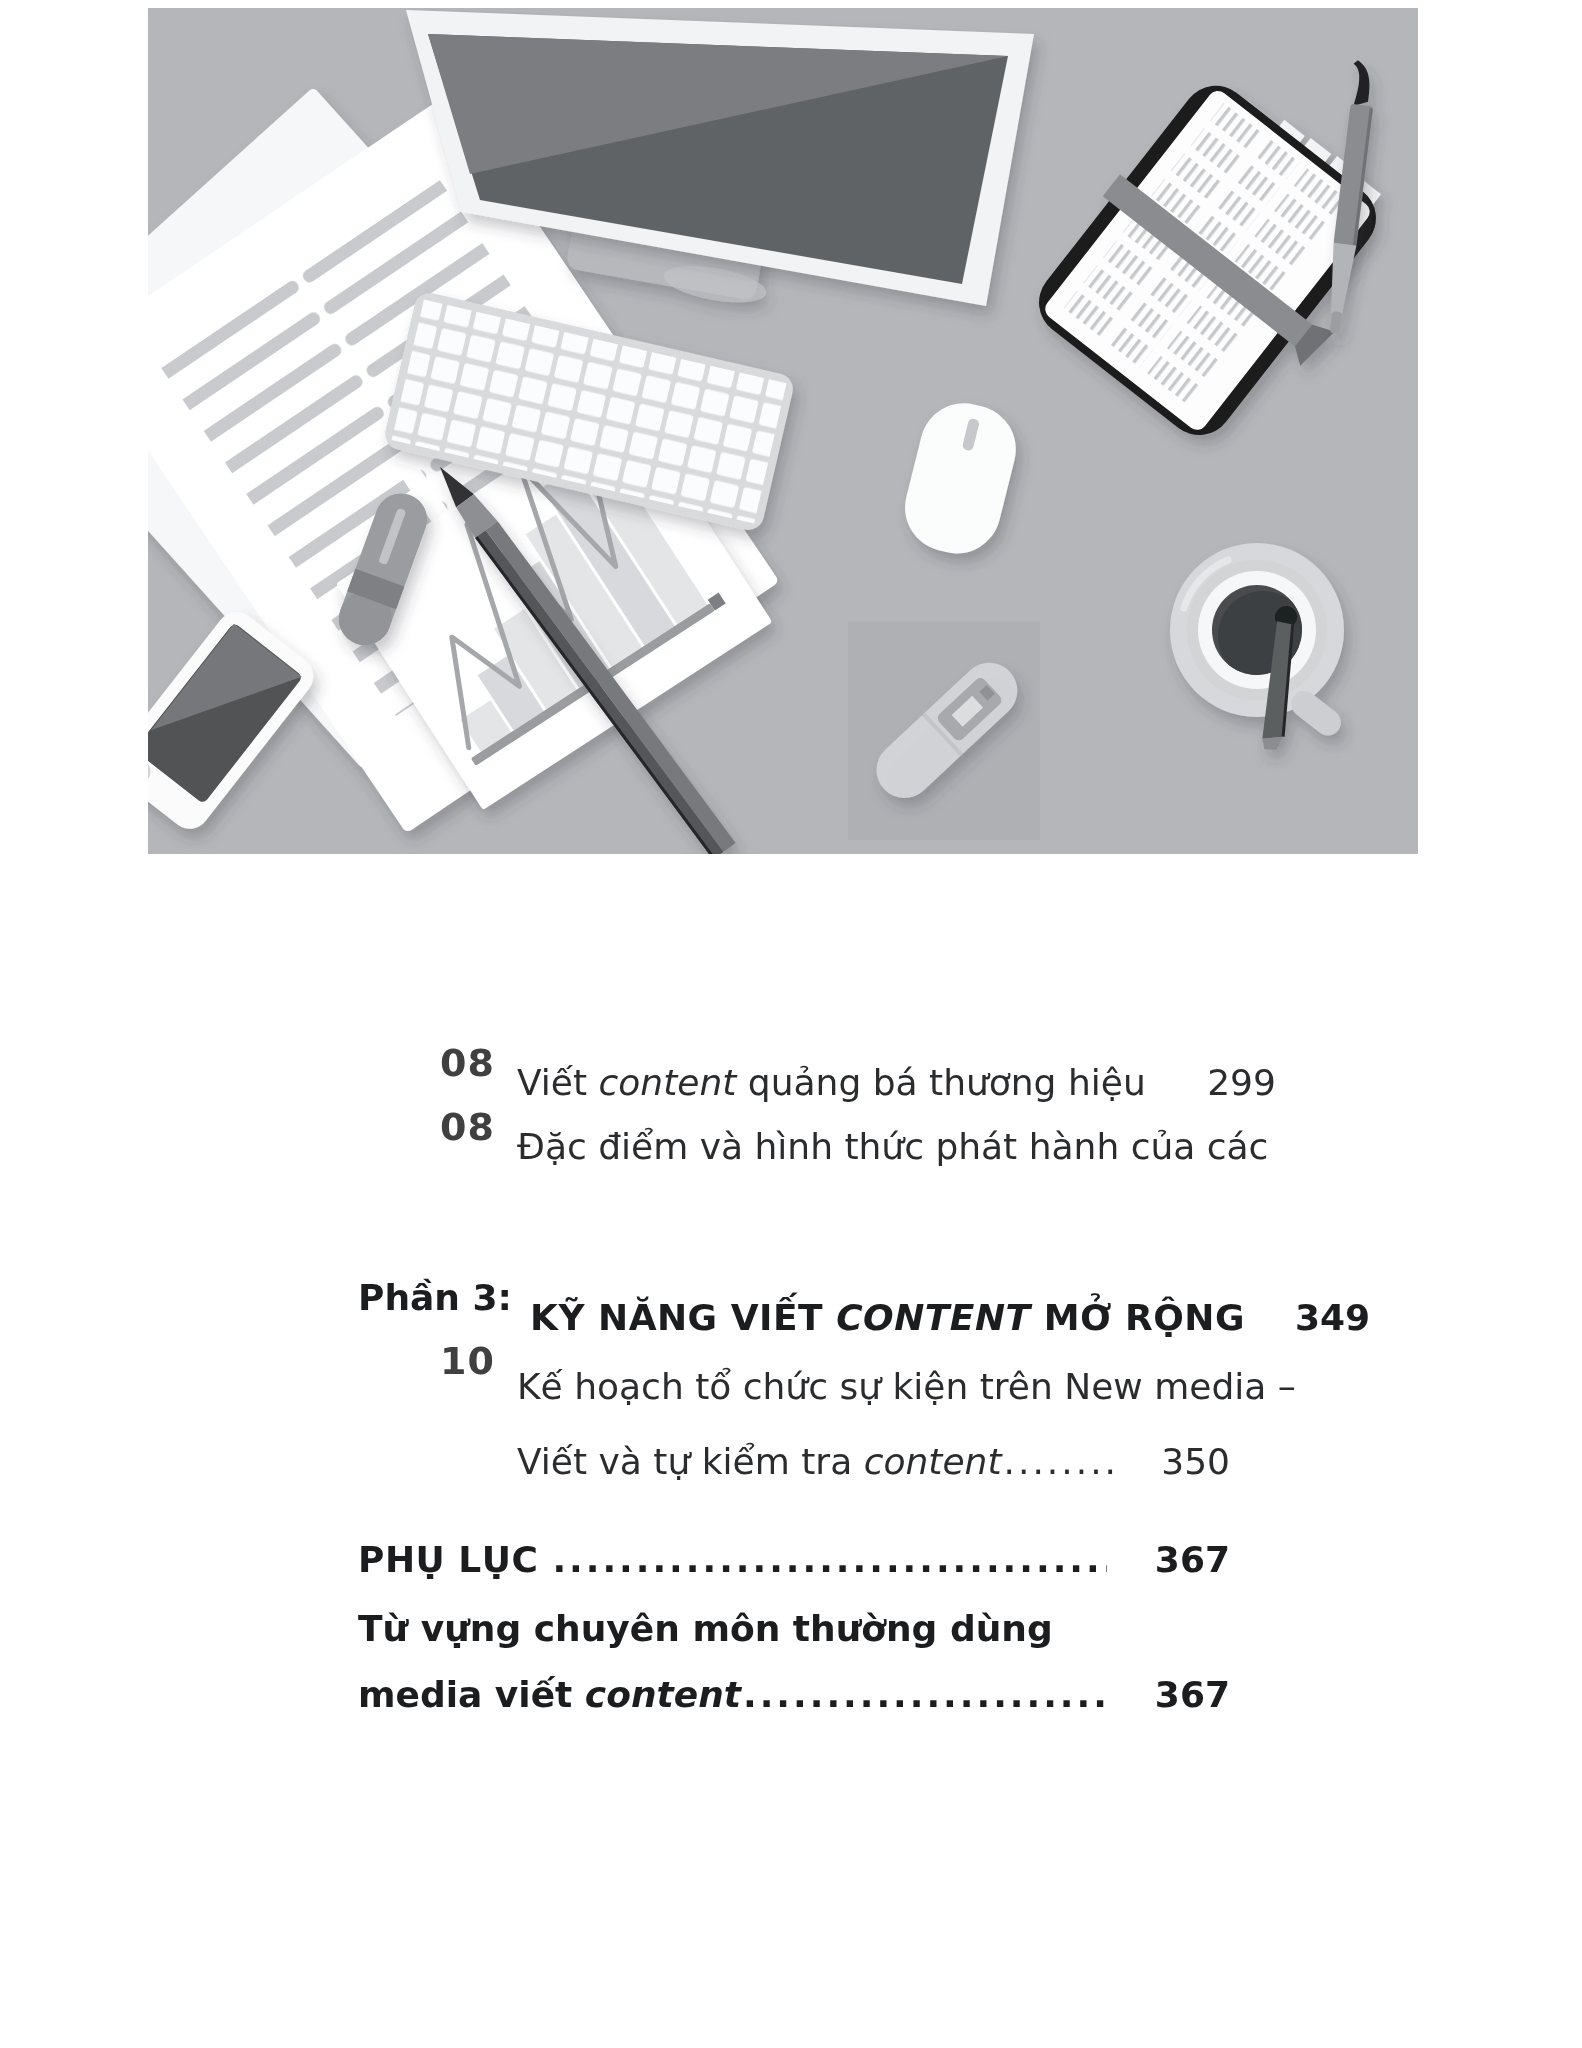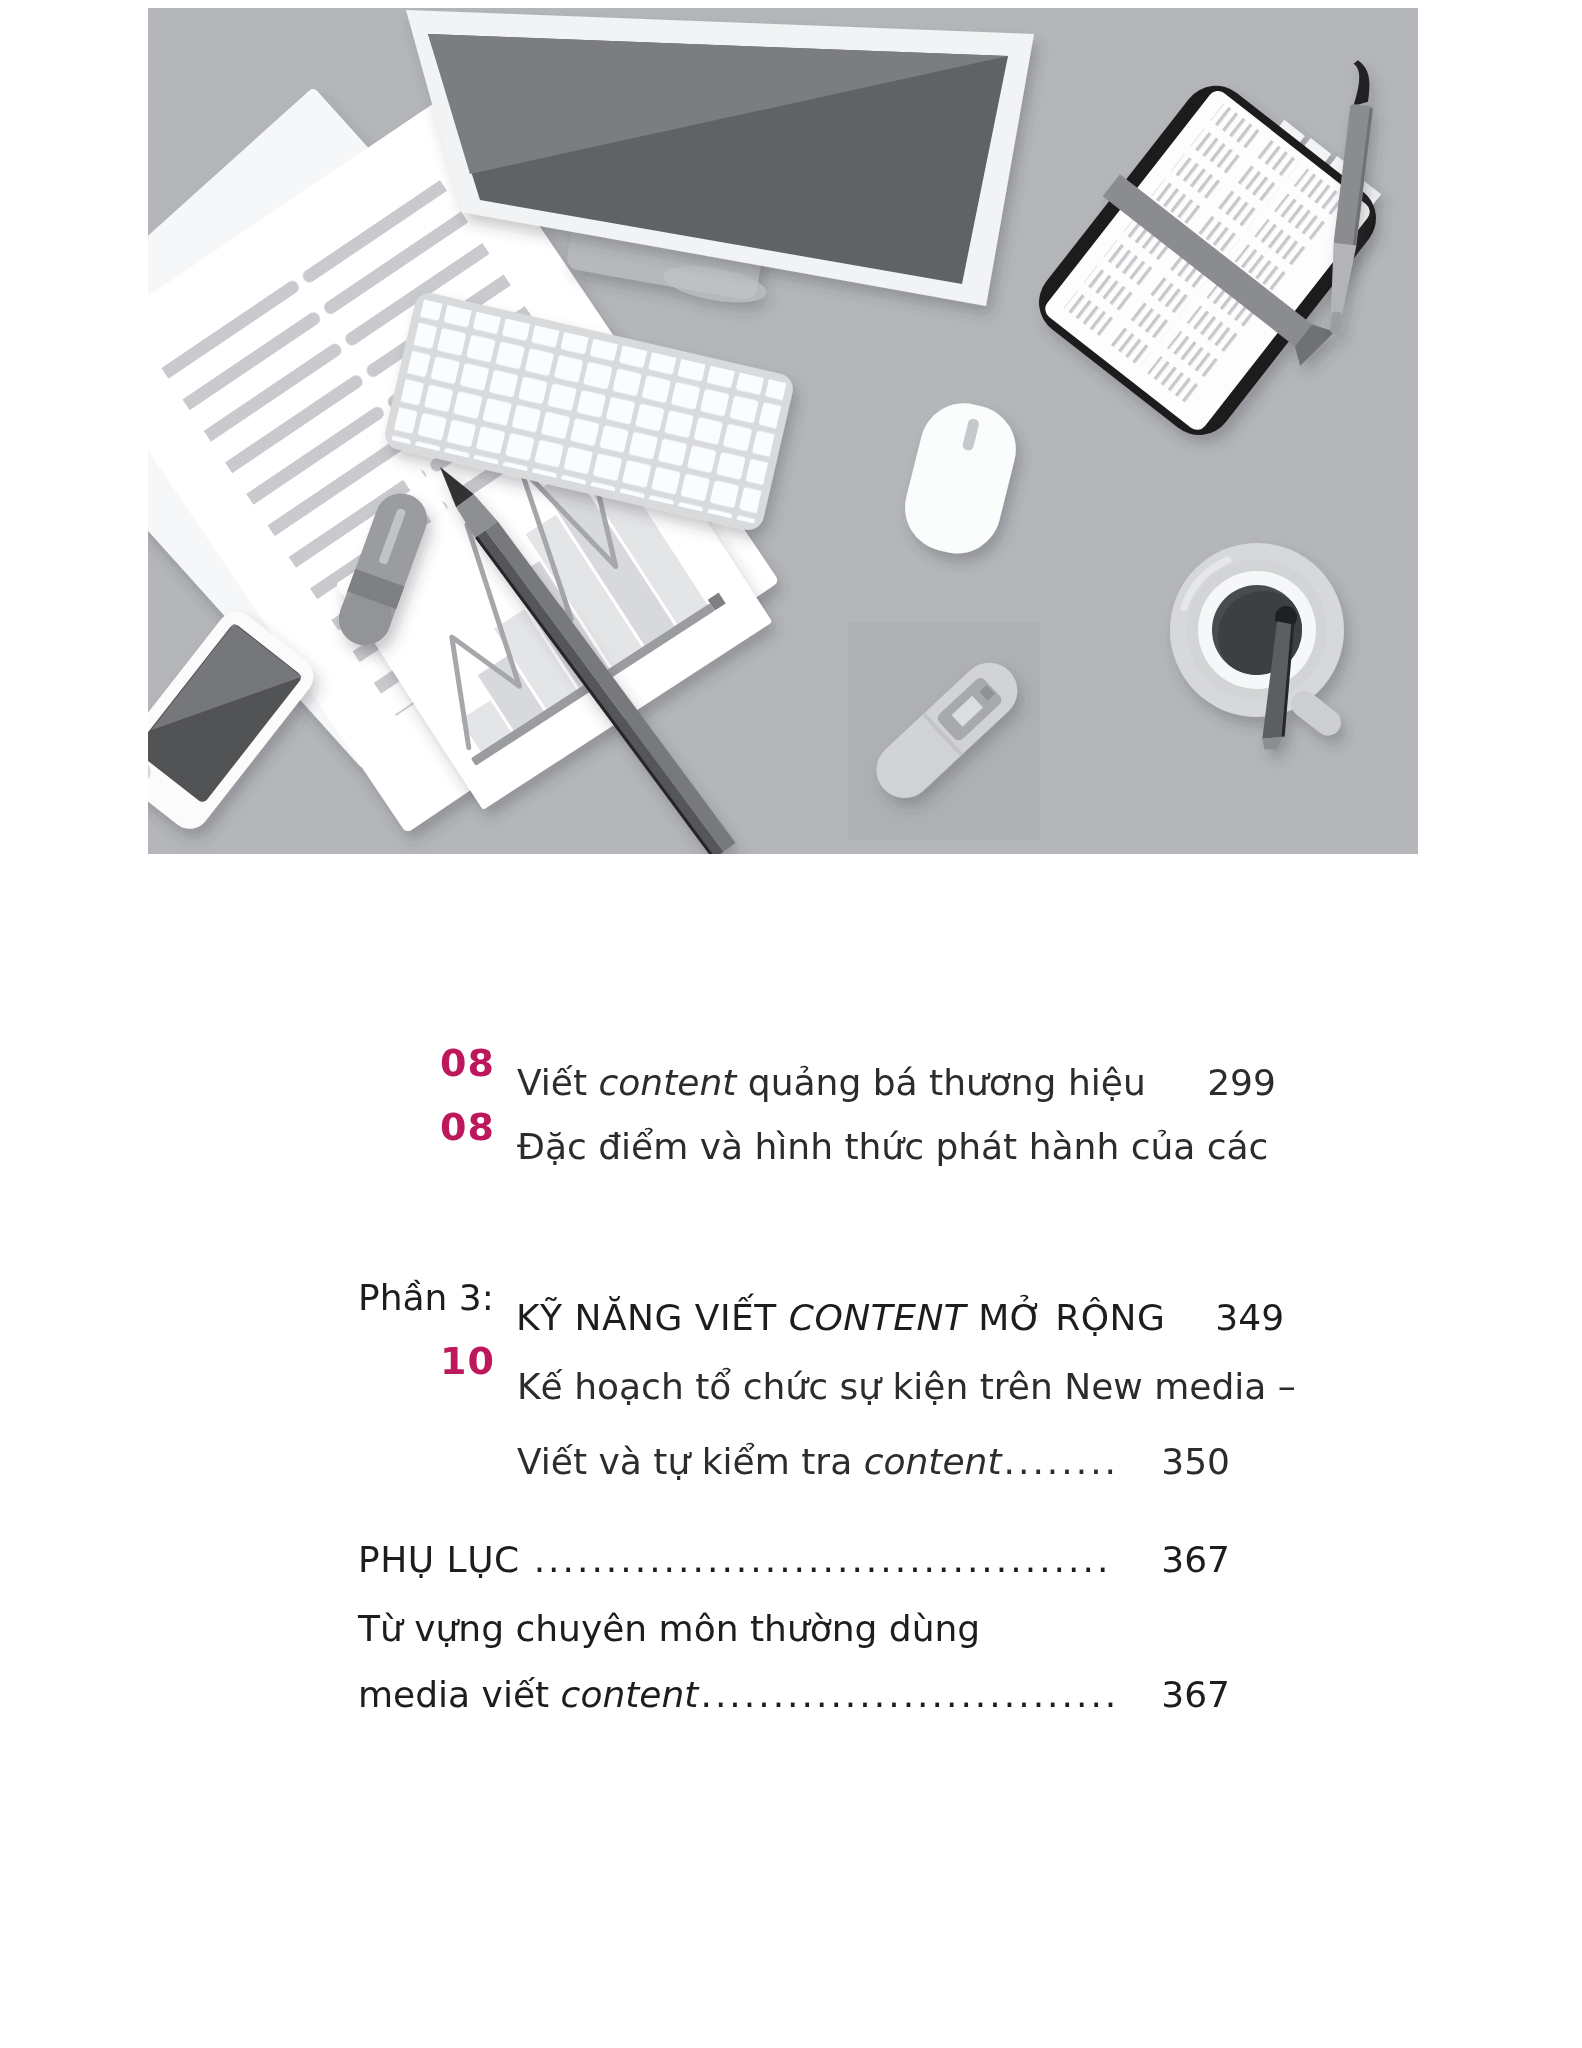--- a/index.html
+++ b/index.html
@@ -11,22 +11,22 @@
   .illustration{
     position:absolute;left:148px;top:8px;width:1270px;height:846px;
     overflow:hidden;background:#b4b6b9;
   }
   .illustration svg{display:block;}
 
   
   .toc{position:absolute;left:0;top:0;width:100%;height:100%;color:#2b2c2e;font-size:36px;}
   .row{position:absolute;display:flex;align-items:flex-start;}
   .item{left:440px;width:790px;}
-  .h{left:358px;width:872px;font-weight:normal;color:#1c1d1f;}
-  .num{flex:none;width:77px;font-weight:bold;color:#be185d;font-size:38px;letter-spacing:1px;}
+  .h{left:358px;width:872px;font-weight:bold;color:#1c1d1f;gap:14px;}
+  .num{flex:none;width:77px;font-weight:bold;color:#404040;font-size:38px;letter-spacing:1px;}
   .content{flex:1;min-width:0;}
   .line{display:flex;align-items:baseline;}
   .lh54 .line,.lh54{line-height:54px;}
   .lh55 .line{line-height:55px;}
   .lh46 .line,.lh46{line-height:46px;}
   .txt{flex:none;white-space:pre;margin-top:20px;}
   .dots{flex:1;min-width:0;overflow:hidden;white-space:nowrap;letter-spacing:3px;margin-left:2px;}
   .pg{flex:none;padding-left:4px;margin-left:44px;}
   .label3{flex:none;width:158px;}
   .caps{letter-spacing:0.5px;}

